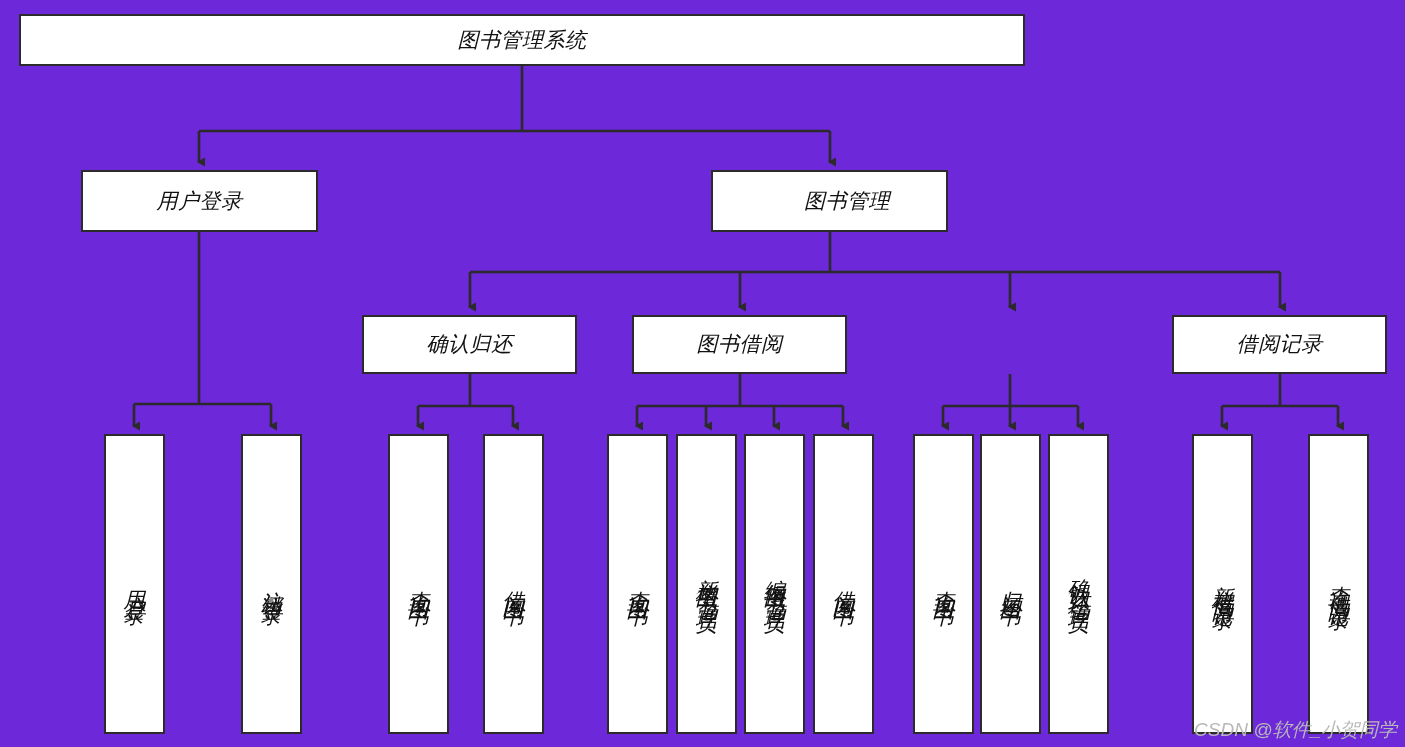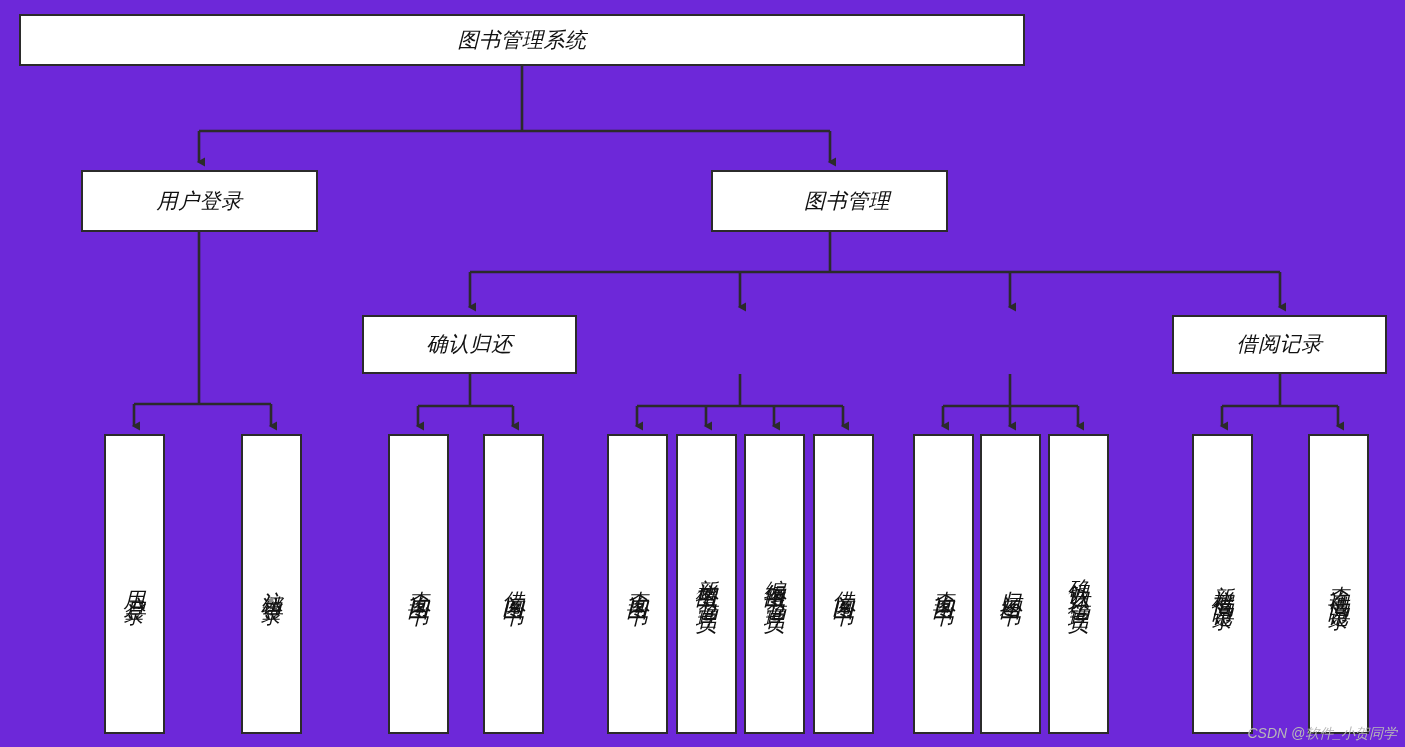--- a/index.html
+++ b/index.html
@@ -57,21 +57,21 @@
     text-orientation: upright;
     font-size: 21px;
     letter-spacing: 5px;
     line-height: 1;
     white-space: nowrap;
   }
   #watermark {
     position: absolute;
     right: 8px;
     bottom: 4px;
-    font-size: 14px;
+    font-size: 19px;
     color: #b8b8b8;
     white-space: nowrap;
     z-index: 3;
   }
 </style>
 </head>
 <body>
 
 <div id="canvas">
 
@@ -132,20 +132,23 @@
   <div class="node horiz" style="left:81px; top:170px; width:237px; height:62px;">
     <span class="lbl">用户登录</span>
   </div>
   <div class="node horiz" style="left:711px; top:170px; width:237px; height:62px;padding-left:35px;">
     <span class="lbl">图书管理</span>
   </div>
 
   <div class="node horiz" style="left:362px; top:315px; width:215px; height:59px;">
     <span class="lbl">确认归还</span>
   </div>
+  <div class="node horiz" style="left:632px; top:315px; width:215px; height:59px;">
+    <span class="lbl">图书借阅</span>
+  </div>
   <div class="node horiz" style="left:1172px; top:315px; width:215px; height:59px;align-items:center;">
     <span class="lbl">借阅记录</span>
   </div>
 
   <div class="node vert" style="left:104px; top:434px; width:61px; height:300px;">
     <span class="lbl">用户登录</span>
   </div>
   <div class="node vert" style="left:241px; top:434px; width:61px; height:300px;">
     <span class="lbl">注销登录</span>
   </div>

